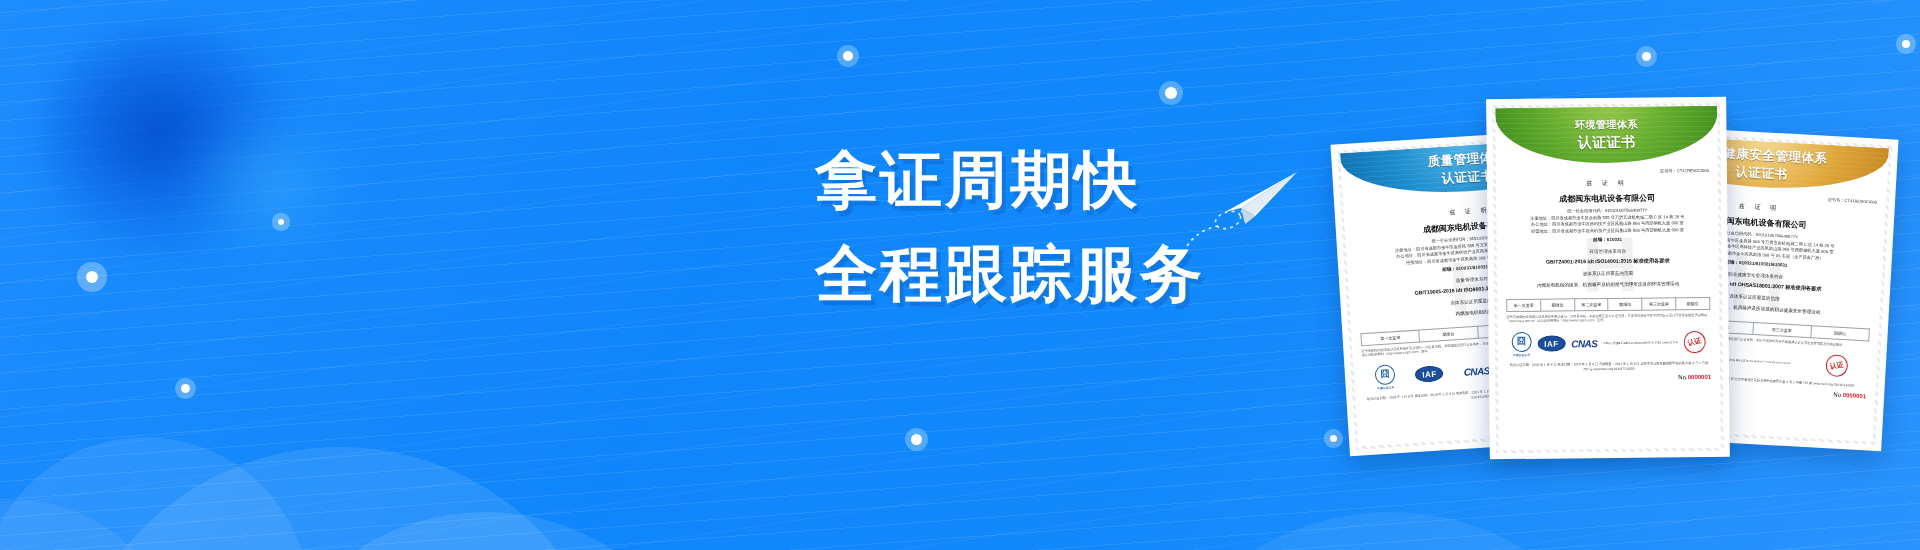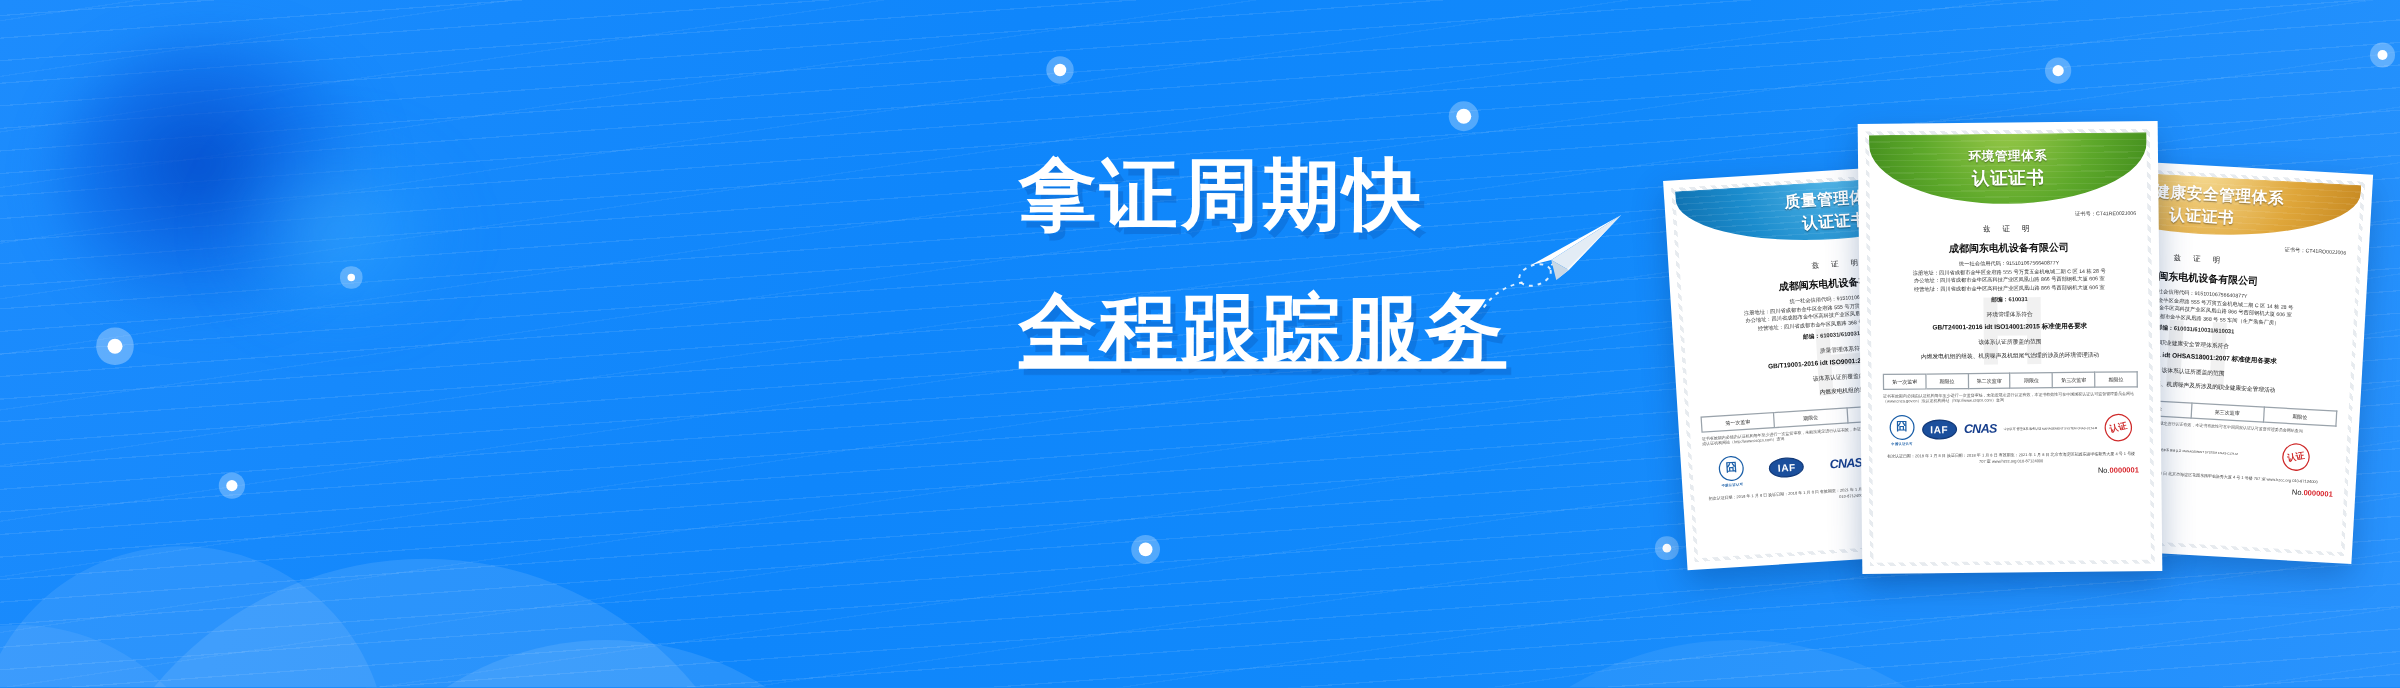--- a/index.html
+++ b/index.html
@@ -66,33 +66,33 @@
   .circ-e { left:1130px; top:512px; width:520px;  height:520px;  background:rgba(255,255,255,0.07); }
 
   
   .dot { position:absolute; border-radius:50%; background:#ffffff; }
   .dot.halo { box-shadow:0 0 0 6px rgba(255,255,255,0.28); }
   .dot.halo-lg { box-shadow:0 0 0 9px rgba(255,255,255,0.30); }
 
   
   .headline {
     position:absolute;
-    left:815px; top:126px;
+    left:815px; top:149px;
     color:#ffffff;
     font-weight:bold;
     letter-spacing:3px;
     line-height:1.0;
     user-select:none;
   }
   .headline .ln {
     font-size:62px;
     text-shadow: 4px 5px 0 rgba(10,92,190,0.38);
     white-space:nowrap;
   }
-  .headline .ln2 { margin-top:46px;text-decoration:underline; }
+  .headline .ln2 { margin-top:32px; }
 
   
   .plane-wrap { position:absolute; left:1185px; top:160px; width:120px; height:90px; }
 
   
   .certs { position:absolute; left:1340px; top:88px; width:580px; height:390px; }
   .cert {
     position:absolute;
     background:#ffffff;
     box-shadow:0 10px 26px rgba(2,48,110,0.30);

